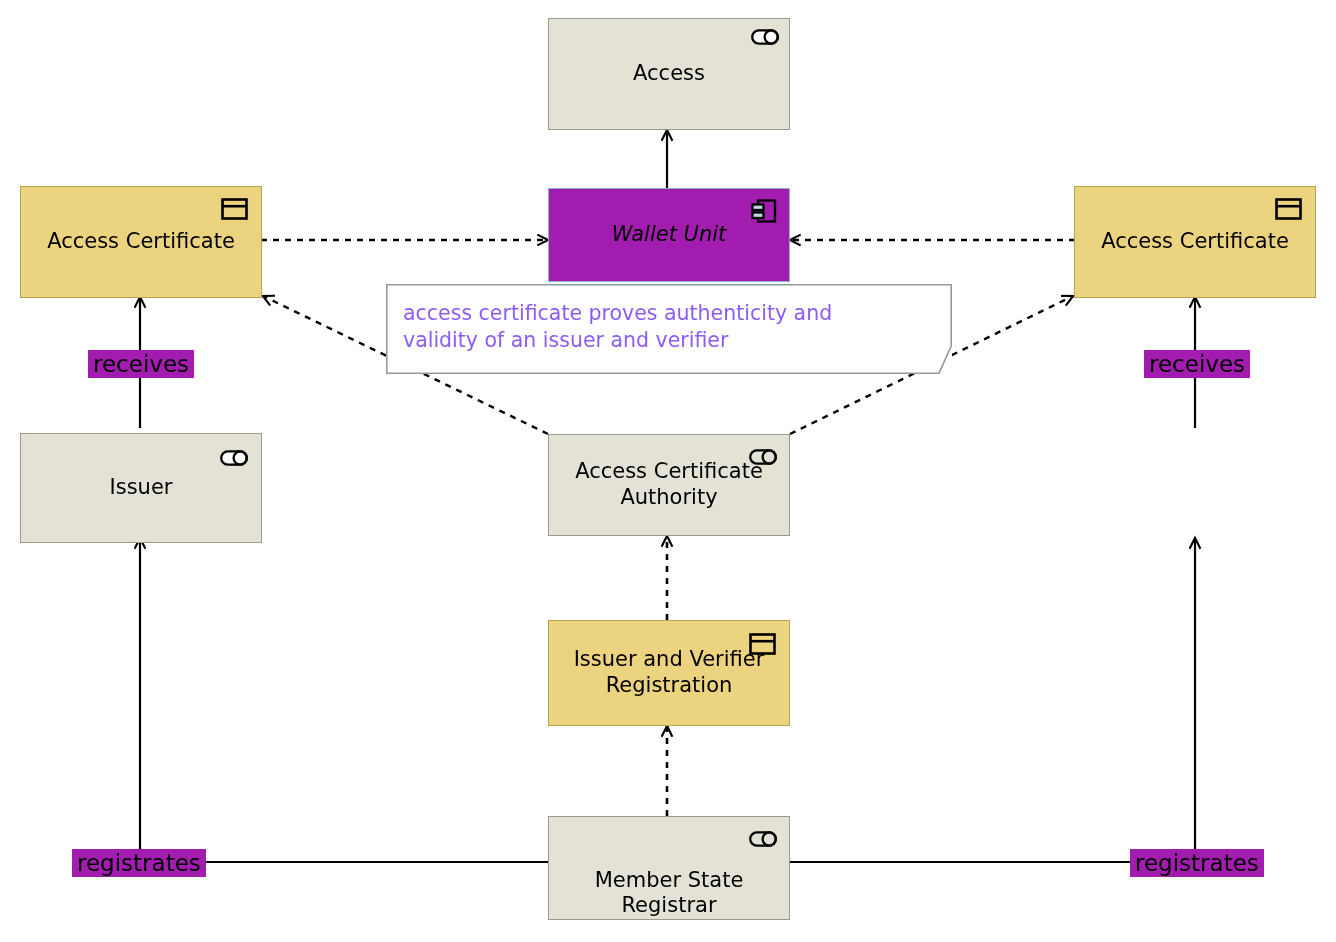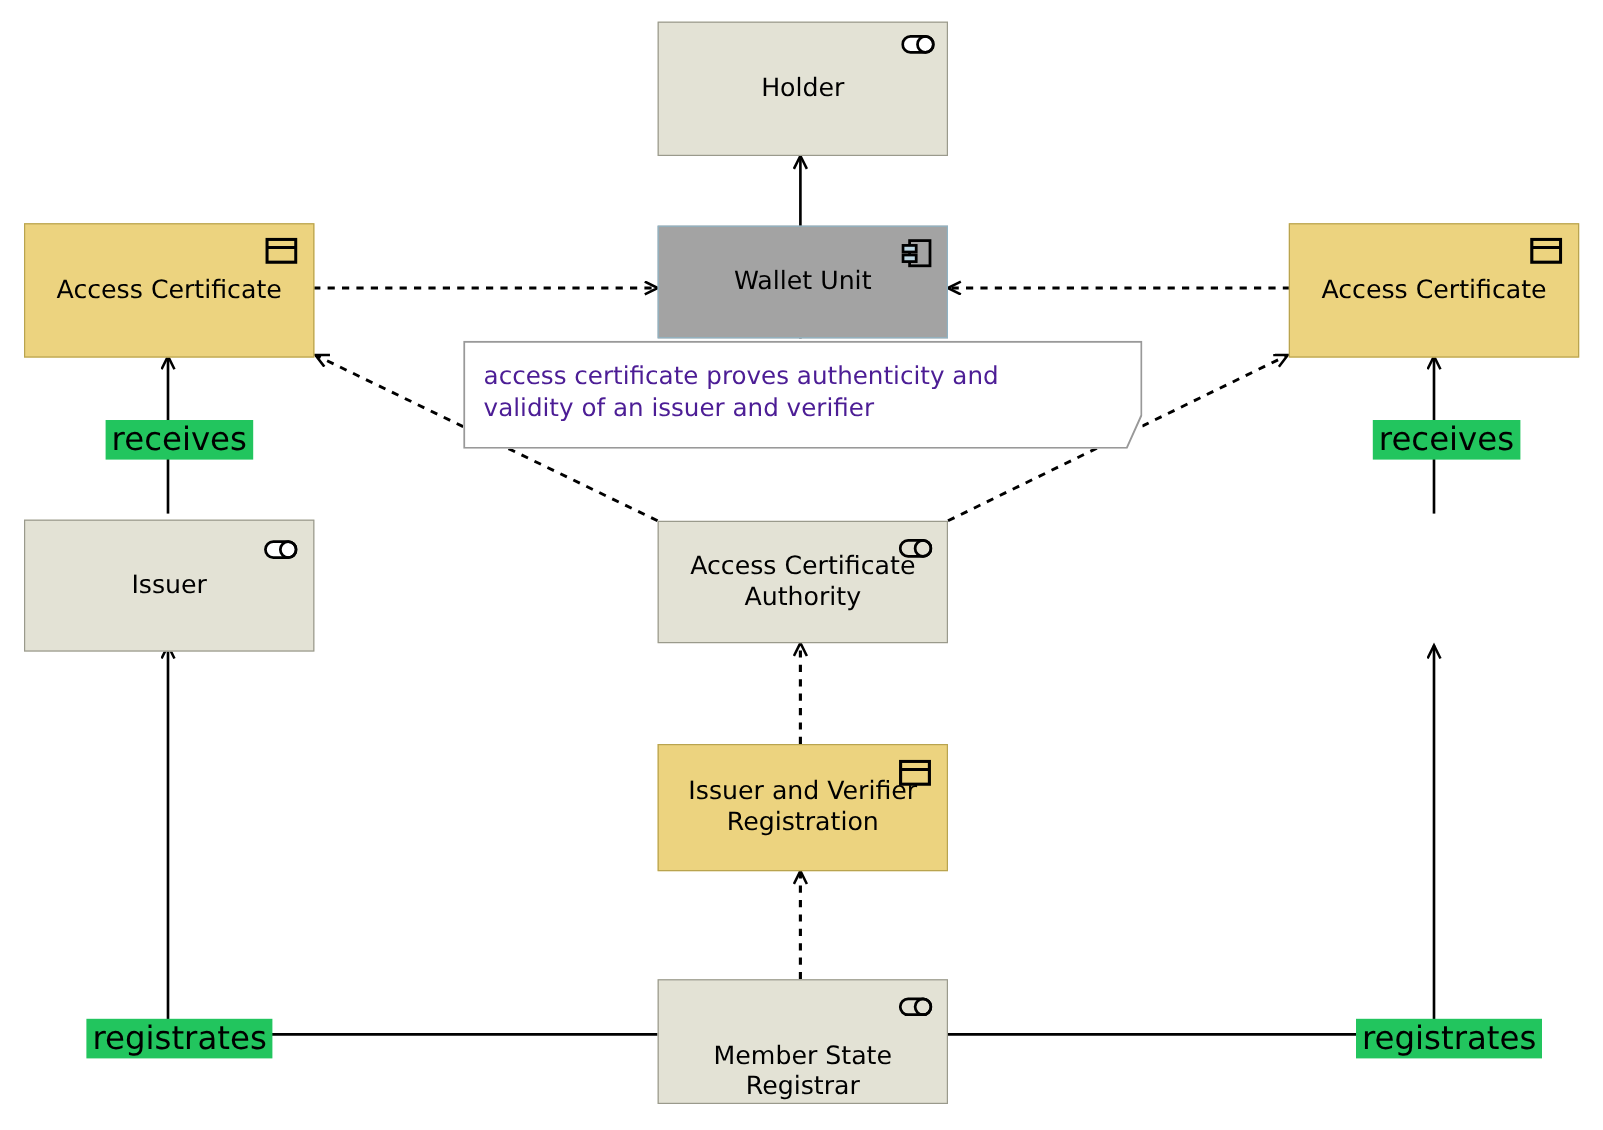--- a/index.html
+++ b/index.html
@@ -36,53 +36,53 @@
     font-size: 21px;
     color: #000000;
     line-height: 1.22;
     z-index: 3;
   }
   .node .label {
     padding: 0 6px;
     white-space: pre-line;
   }
   .fill-grey  { background: #e3e2d5; }
-  .fill-blue  { background: #a3a3a3; border-color: #8fb3c4; }
+  .fill-blue  { background: #a21caf; border-color: #8fb3c4; font-style: italic; }
   .fill-yellow{ background: #ecd37f; border-color: #b9a44f; }
 
   
   .nicon {
     position: absolute;
     top: 8px;
     right: 10px;
     z-index: 4;
   }
   
   .note {
     position: absolute;
     box-sizing: border-box;
     background: #ffffff;
     z-index: 5;
     font-size: 20.5px;
-    color: #4c1d95;
+    color: #8b5cf6;
     line-height: 1.33;
   }
   .note .note-text {
     position: absolute;
     left: 17px;
     top: 16px;
     white-space: pre-line;
   }
   .note svg { position:absolute; left:0; top:0; }
 
   .edge-label {
     position: absolute;
-    font-size: 27px;
+    font-size: 23px;
     color: #000000;
-    background: #22c55e;
+    background: #a21caf;
     padding: 1px 5px;
     z-index: 4;
     white-space: nowrap;
   }
 </style>
 </head>
 <body>
 
 <div id="canvas">
 
@@ -113,21 +113,21 @@
     <line x1="667" y1="620" x2="667" y2="536" stroke="#000" stroke-width="2.6" stroke-dasharray="6 6" marker-end="url(#oarrow)"></line>
 
     <line x1="667" y1="816" x2="667" y2="726" stroke="#000" stroke-width="2.6" stroke-dasharray="6 6" marker-end="url(#oarrow)"></line>
 
     <path d="M548,862 L140,862 L140,538" fill="none" stroke="#000" stroke-width="2.2" marker-end="url(#oarrow)"></path>
 
     <path d="M790,862 L1195,862 L1195,538" fill="none" stroke="#000" stroke-width="2.2" marker-end="url(#oarrow)"></path>
   </svg>
 
   <div class="node fill-grey" style="left:548px; top:18px; width:242px; height:112px;">
-    <span class="label">Holder</span>
+    <span class="label">Access</span>
     <span class="nicon">
       <svg width="28" height="18" viewBox="0 0 28 18">
         <rect x="1.2" y="2.4" width="25.6" height="13.2" rx="6.6" ry="6.6" fill="#fff" stroke="#000" stroke-width="2.3"></rect>
         <ellipse cx="20.2" cy="9" rx="6.6" ry="6.6" fill="none" stroke="#000" stroke-width="2.3"></ellipse>
       </svg>
     </span>
   </div>
 
   <div class="node fill-blue" style="left:548px; top:188px; width:242px; height:94px;">
     <span class="label">Wallet Unit</span>

